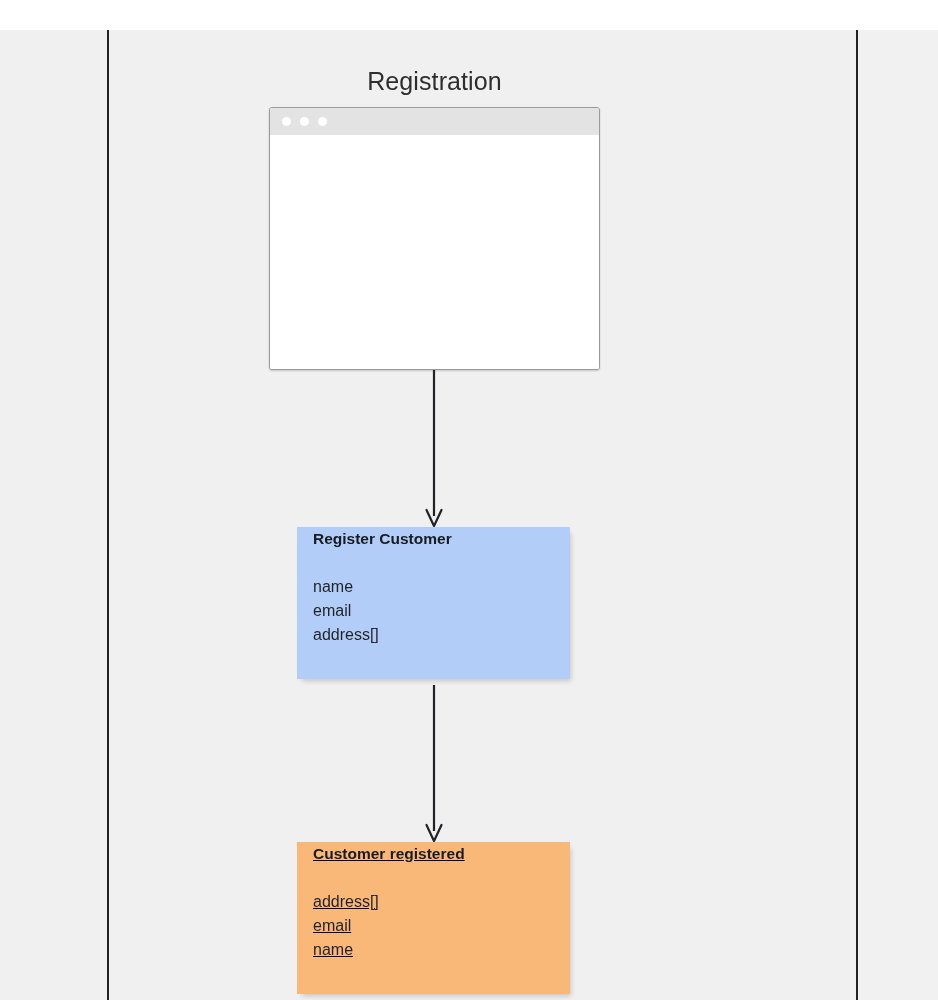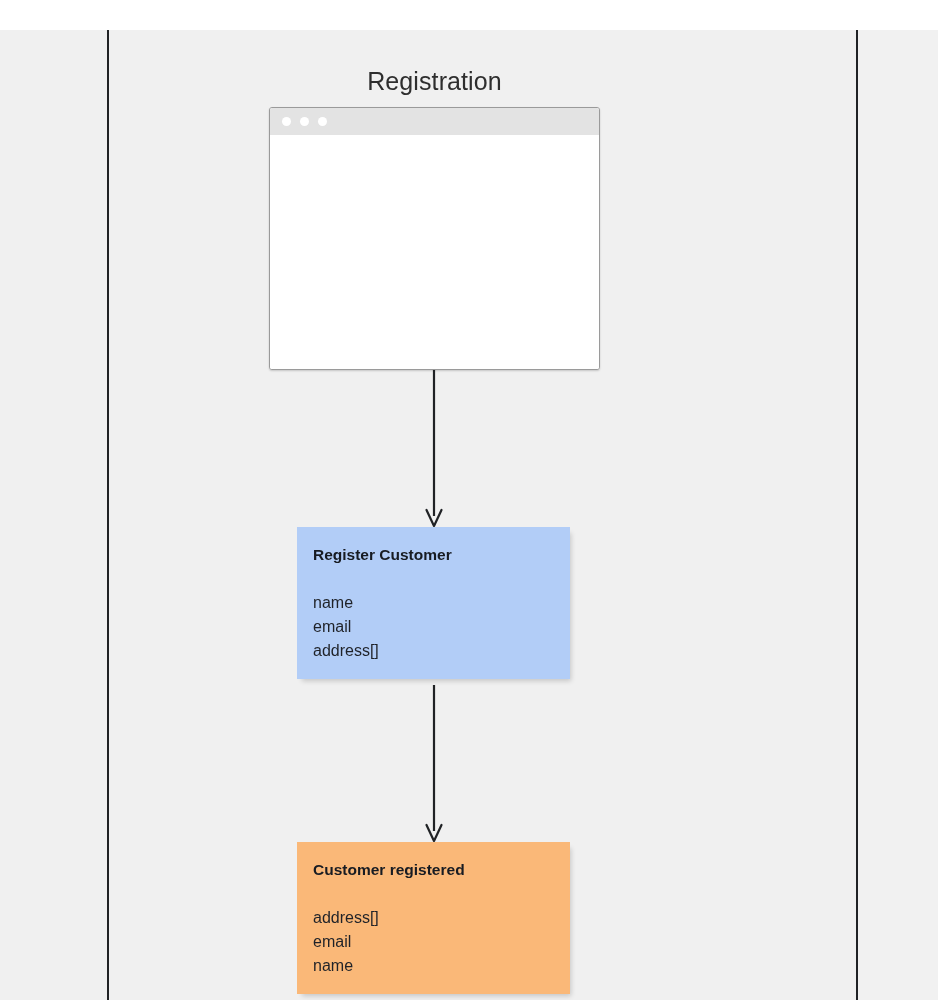--- a/index.html
+++ b/index.html
@@ -96,25 +96,25 @@
   .arrow svg { display: block; overflow: visible; }
   .arrow-1 { top: 340px; height: 158px; }
   .arrow-2 { top: 655px; height: 158px; }
 
   
   .card {
     position: absolute;
     left: 297px;
     width: 273px;
     box-sizing: border-box;
-    padding: 18px 16px 16px 16px;
+    padding: 2px 16px 16px 16px;
     box-shadow: 3px 4px 5px -2px rgba(0,0,0,0.18);
   }
   .card-command { top: 497px; height: 152px; background: #b2cdf7; }
-  .card-event   { top: 812px; height: 152px; background: #fab878; }
+  .card-event   { top: 812px; height: 152px; background: #fab878; text-decoration: underline; }
 
   .card-title {
     font-size: 15.5px;
     font-weight: bold;
     color: #171b22;
     line-height: 20px;
     margin: 0 0 26px 0;
   }
   .card-fields {
     font-size: 16px;

